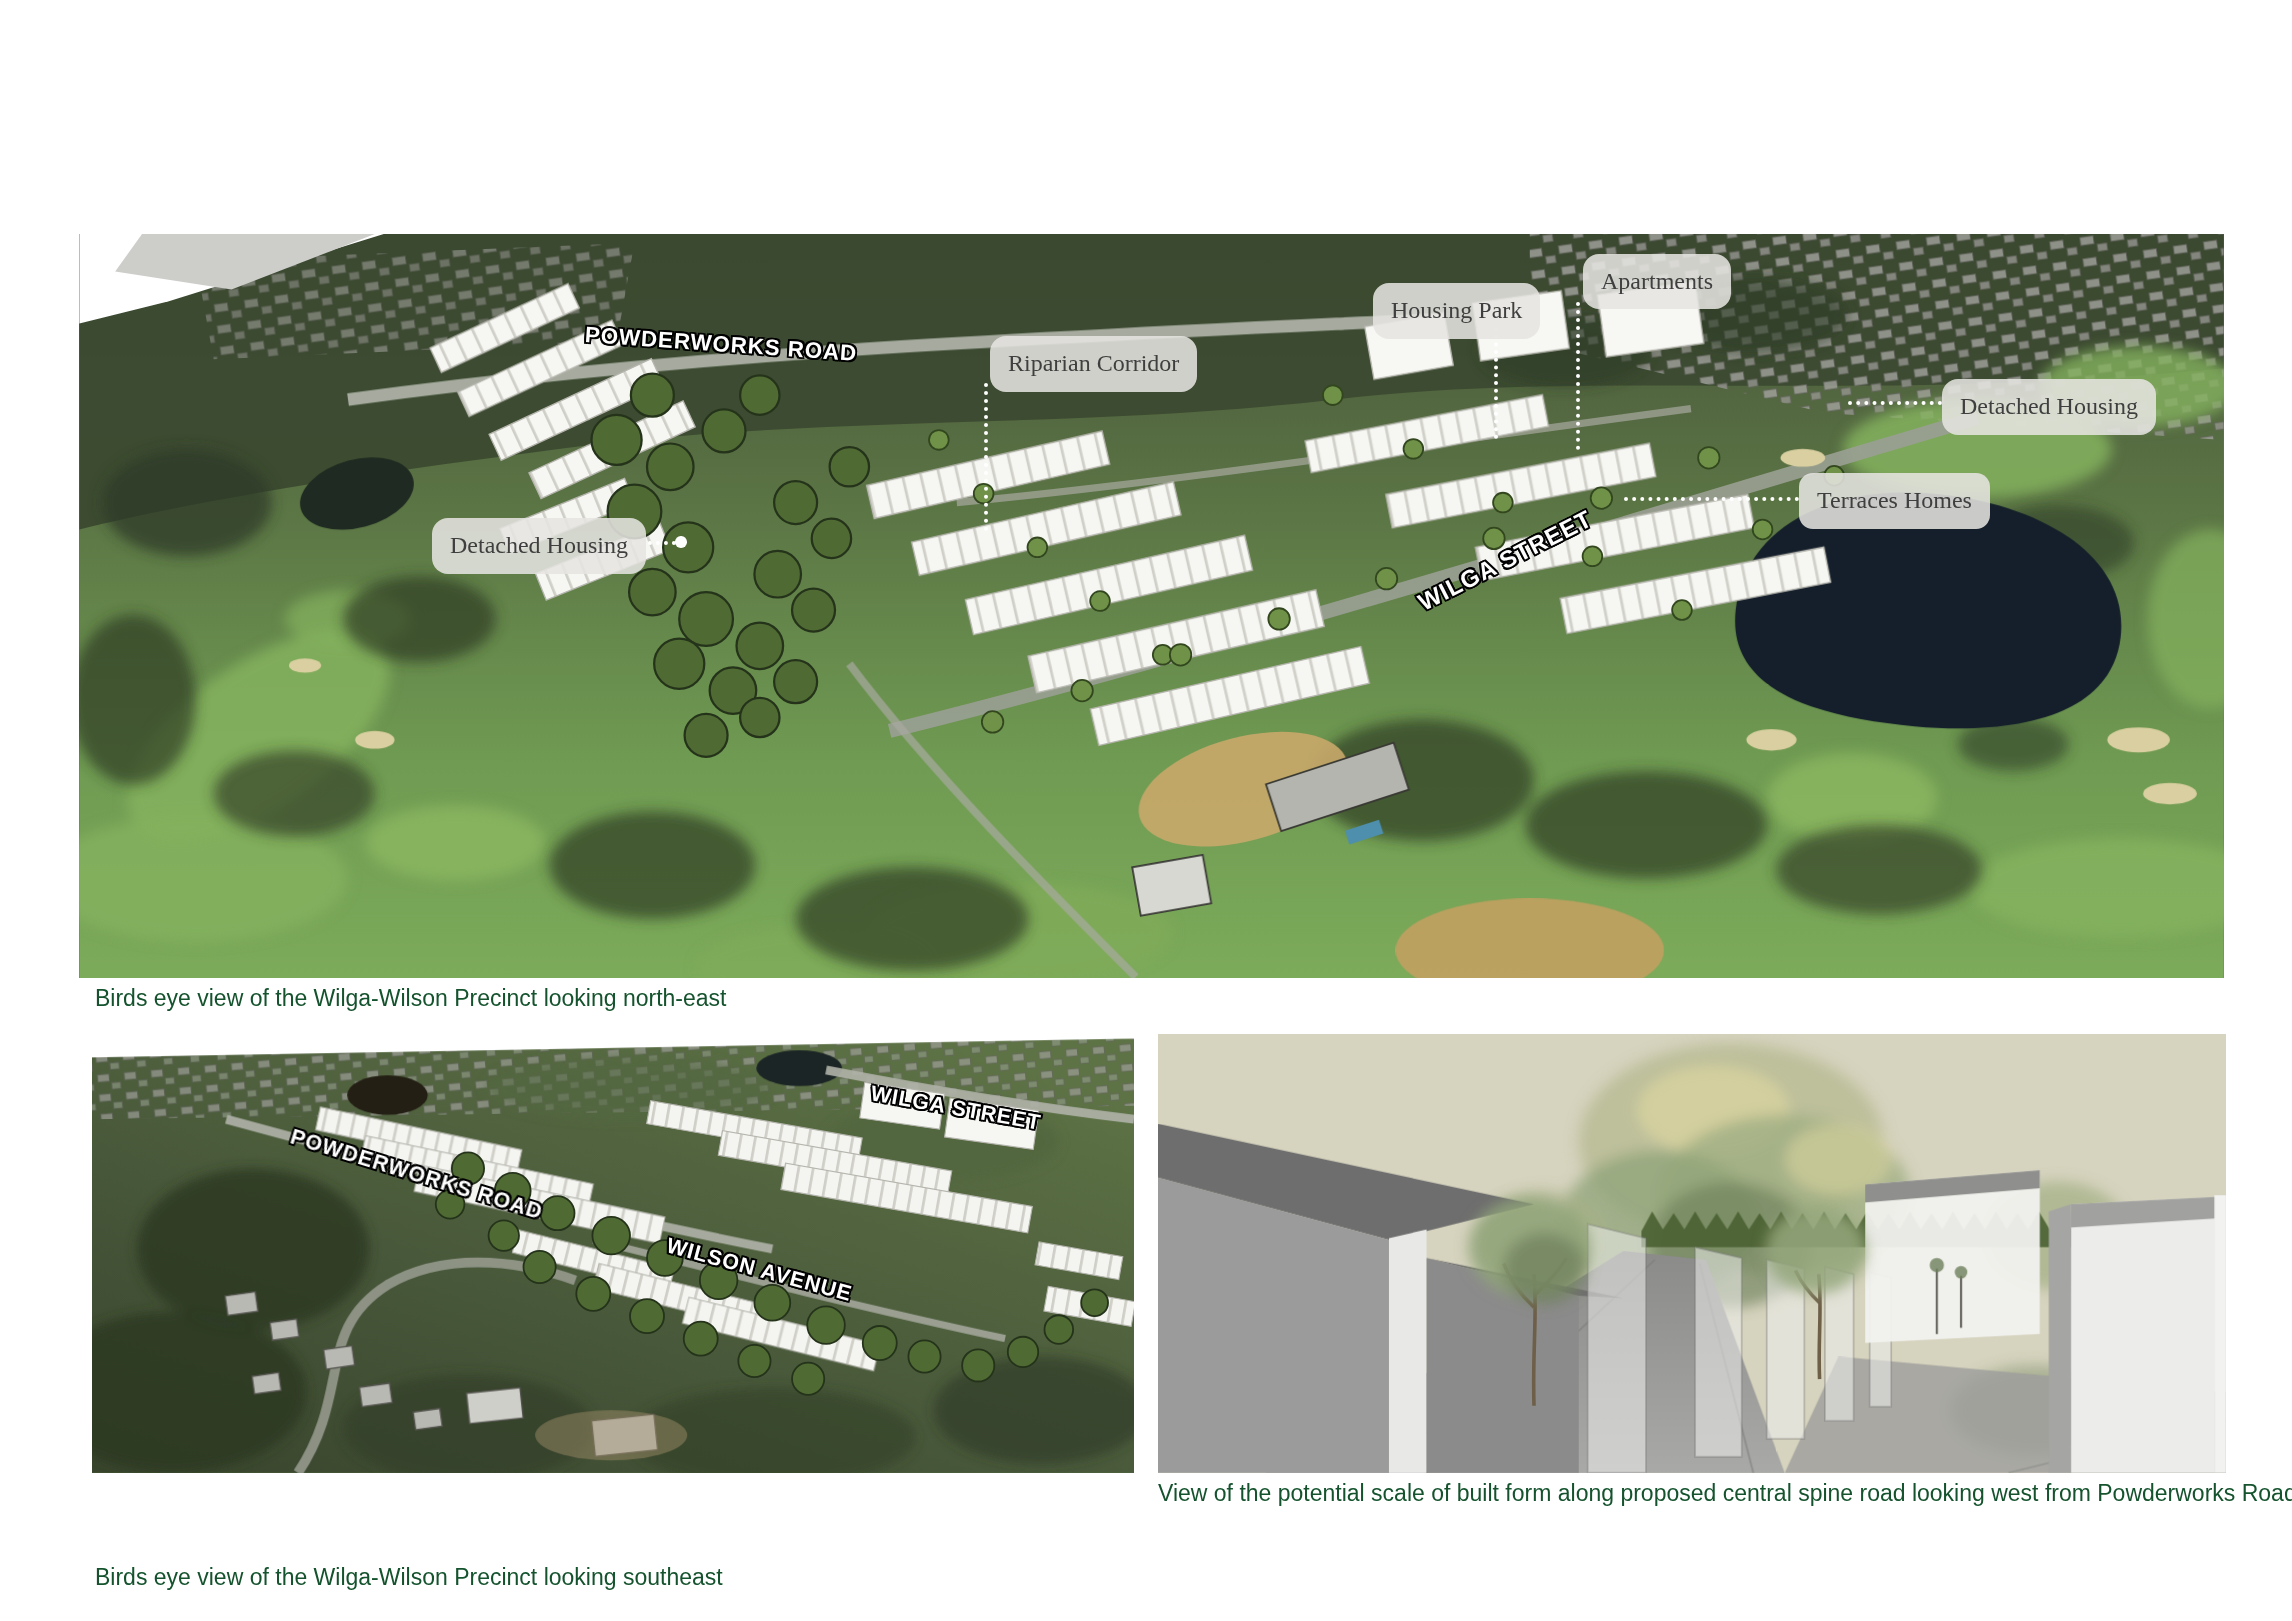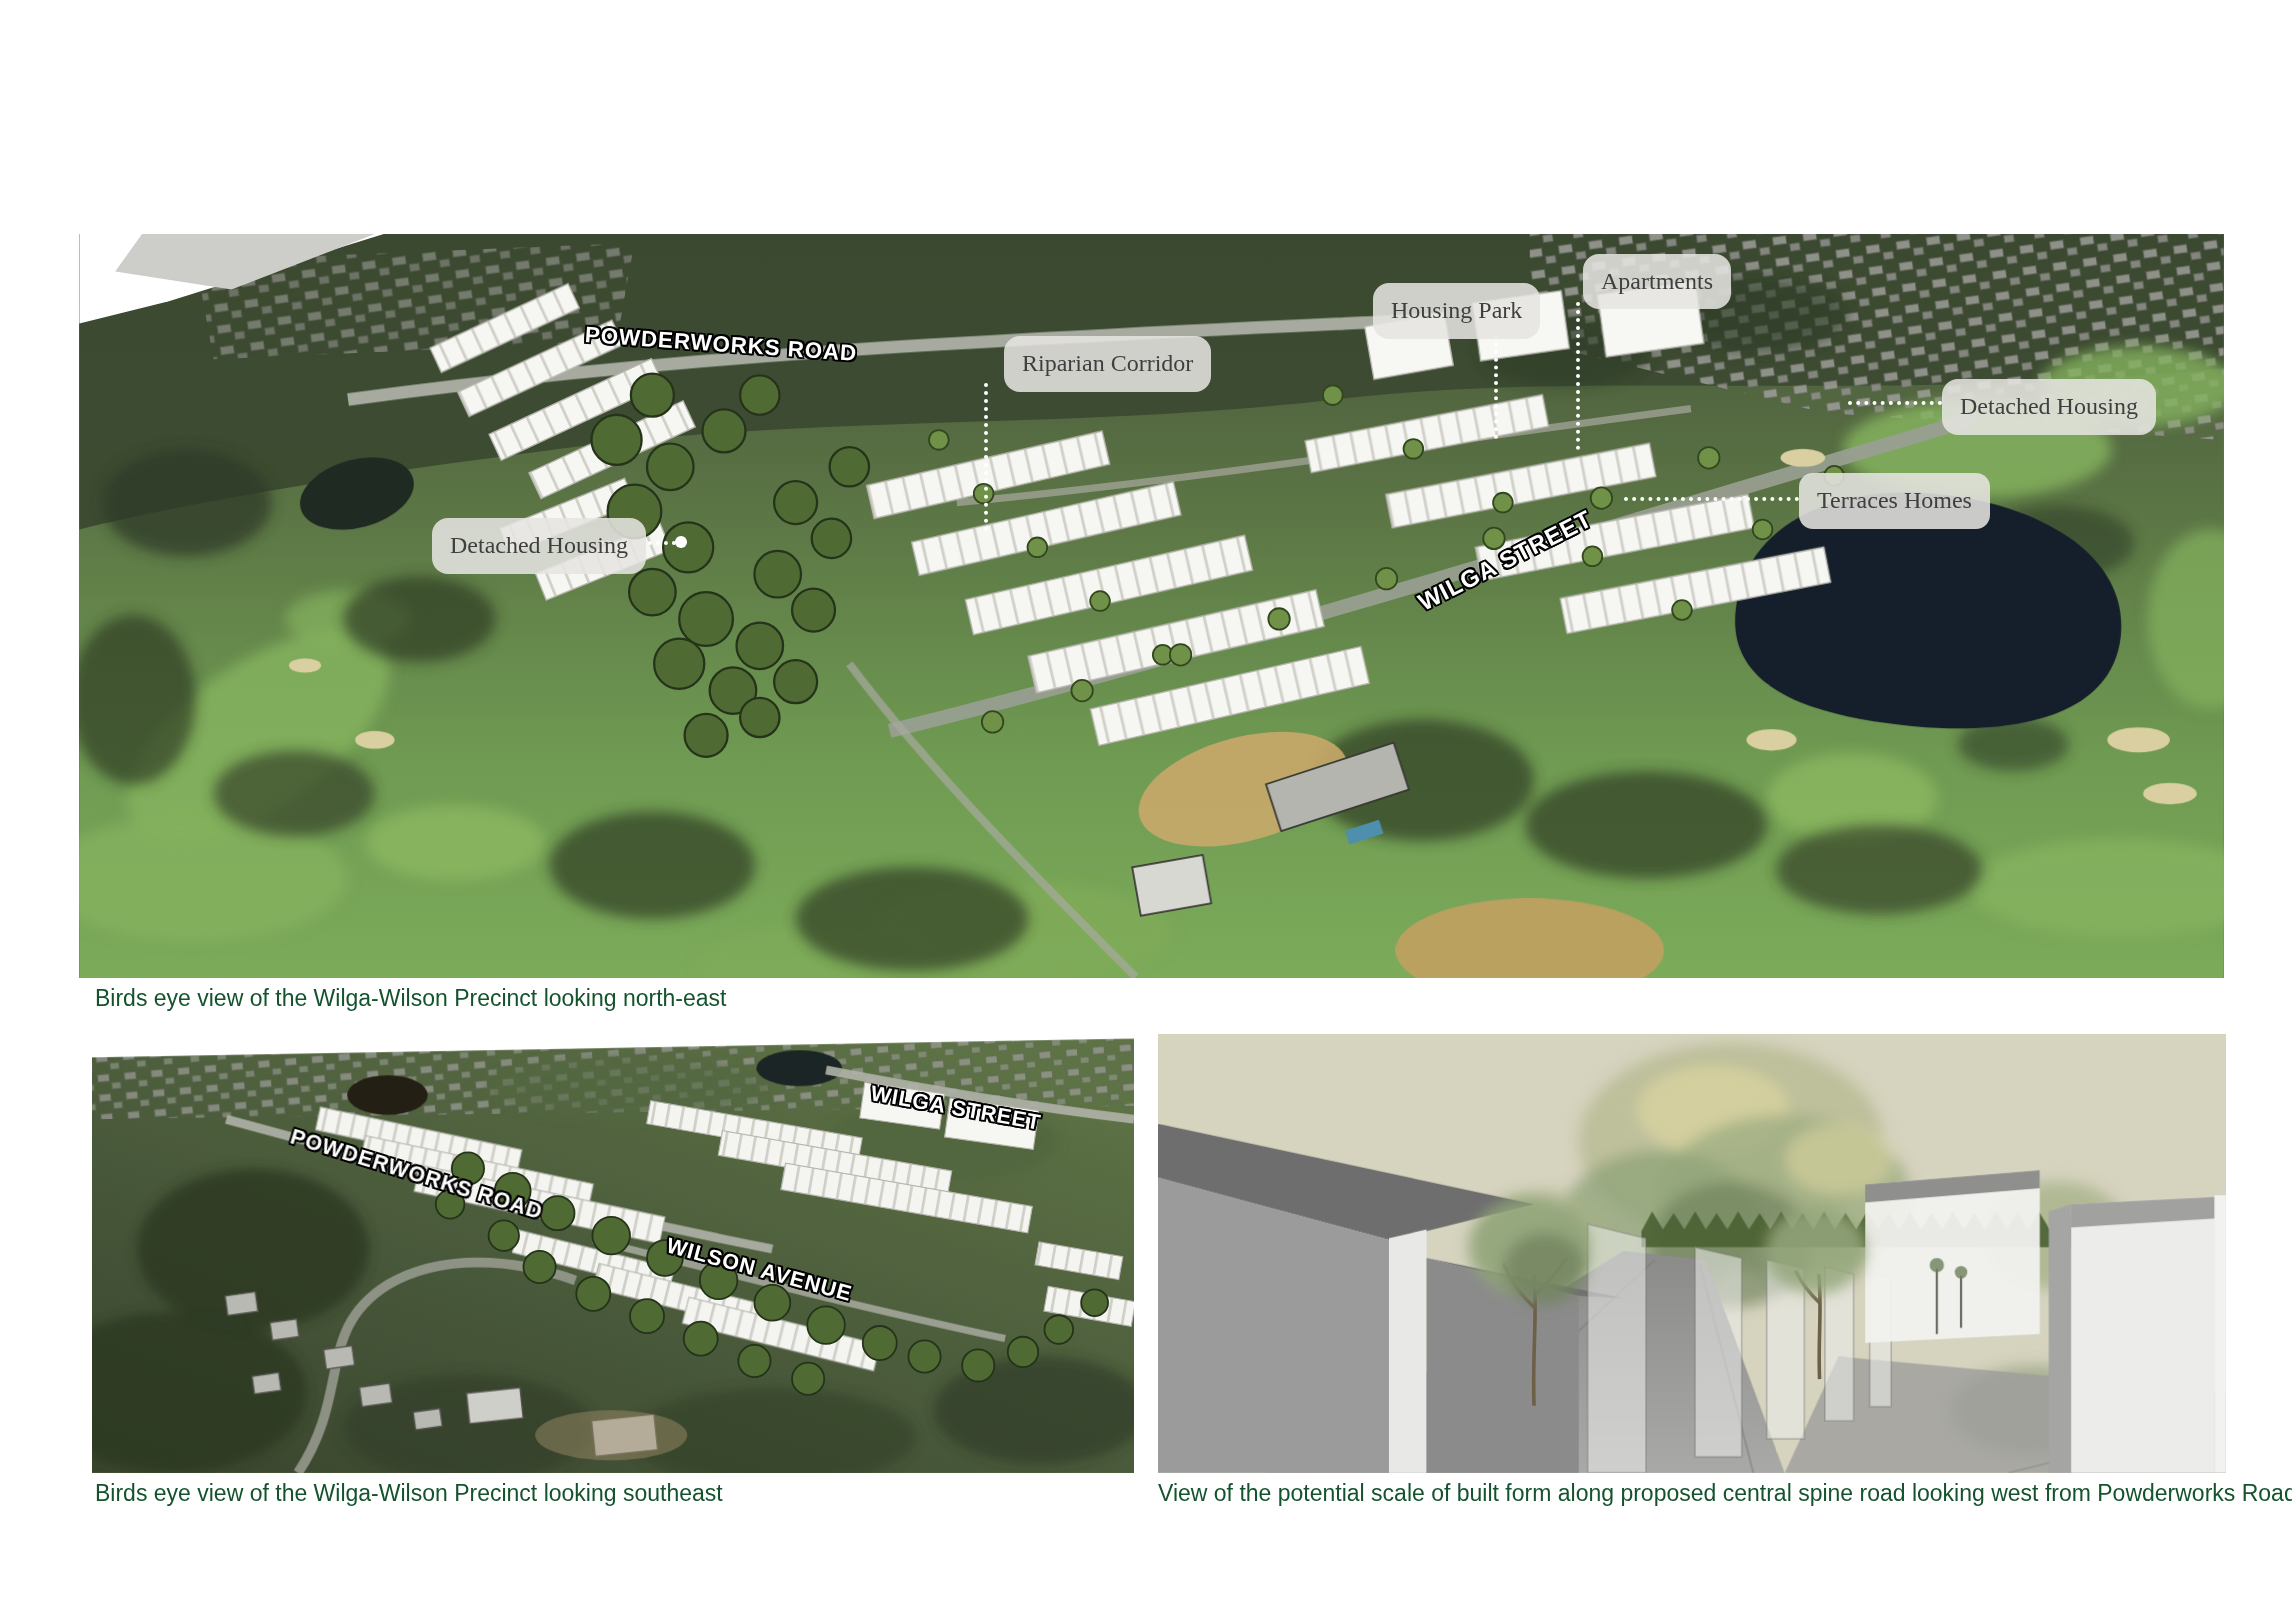--- a/index.html
+++ b/index.html
@@ -182,21 +182,21 @@
     <div class="roadlbl" style="left:506px;top:88px;transform:rotate(4deg);font-size:22.4px;">POWDERWORKS ROAD</div>
     <div class="roadlbl" style="left:1341px;top:356px;transform:rotate(-27deg);font-size:24px;">WILGA STREET</div>
 
     <div class="leader-v" style="left:1415px;top:93px;height:112px;"></div>
     <div class="pill" style="left:1294px;top:49px;">Housing Park</div>
 
     <div class="leader-v" style="left:1497px;top:68px;height:148px;"></div>
     <div class="pill" style="left:1504px;top:19.7px;">Apartments</div>
 
     <div class="leader-v" style="left:905px;top:149px;height:148px;"></div>
-    <div class="pill" style="left:911px;top:102px;margin-left:14px;">Riparian Corridor</div>
+    <div class="pill" style="left:911px;top:102px;">Riparian Corridor</div>
 
     <div class="leader-h" style="left:1769px;top:167px;width:94px;"></div>
     <div class="pill" style="left:1863px;top:145px;">Detached Housing</div>
 
     <div class="leader-h" style="left:1545px;top:263px;width:175px;"></div>
     <div class="pill" style="left:1720px;top:239px;border-radius:14px;">Terraces Homes</div>
 
     <div class="leader-h" style="left:521px;top:307px;width:76px;"></div>
     <div class="enddot" style="left:596px;top:302px;"></div>
     <div class="pill" style="left:353px;top:284px;">Detached Housing</div>
@@ -299,21 +299,21 @@
       <ellipse cx="580" cy="448" rx="85" ry="28" fill="#9a8a66" opacity="0.5"></ellipse>
 
       <polygon points="0,0 1164,0 1164,5 0,26" fill="#ffffff"></polygon>
     </svg>
 
     <div class="roadlbl" style="left:779px;top:47px;transform:rotate(10deg);font-size:21.5px;">WILGA STREET</div>
     <div class="roadlbl" style="left:199px;top:90px;transform:rotate(17deg);font-size:21.5px;">POWDERWORKS ROAD</div>
     <div class="roadlbl" style="left:575px;top:199px;transform:rotate(15deg);font-size:21.5px;">WILSON AVENUE</div>
   </div>
 
-  <div class="caption" style="left:95px;top:1480px;">Birds eye view of the Wilga-Wilson Precinct looking southeast</div>
+  <div class="caption" style="left:95px;top:1564px;">Birds eye view of the Wilga-Wilson Precinct looking southeast</div>
 
   <div class="fig" style="left:1158px;top:1034px;width:1068px;height:439px;background:#d6d3be;">
     <svg width="1068" height="439" viewBox="0 0 1193 490">
       <defs>
         <linearGradient id="road3" x1="0" y1="1" x2="0" y2="0">
           <stop offset="0" stop-color="#a9a9a7"></stop>
             <stop offset="1" stop-color="#8b8b89"></stop>
         </linearGradient>
         <filter id="soft3" x="-40%" y="-40%" width="180%" height="180%">
             <feGaussianBlur stdDeviation="8"></feGaussianBlur>

